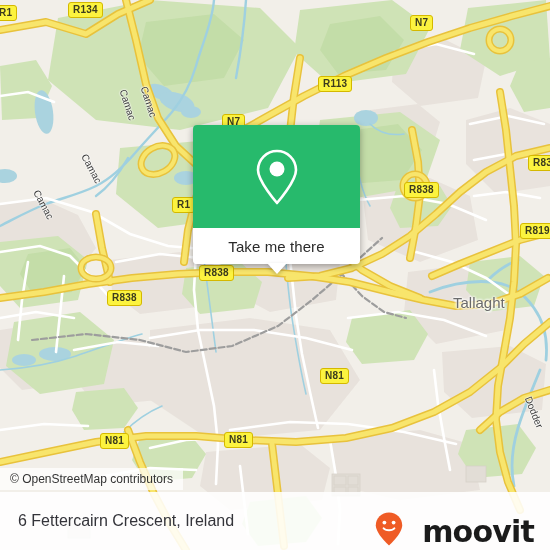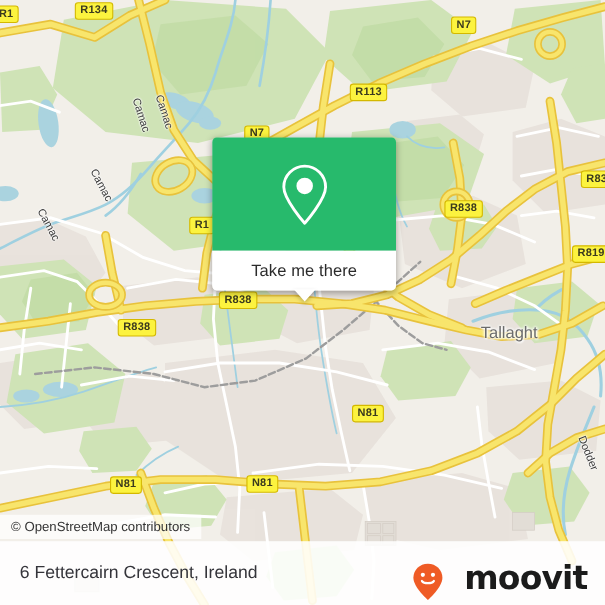--- a/index.html
+++ b/index.html
@@ -146,21 +146,21 @@
   }
   #footer-address {
     color: #34343a;
     font-size: 16px;
     font-family: "Liberation Sans", sans-serif;
     white-space: nowrap;
     text-align: right;
   }
   #brand-logo {
     display: flex;
-    align-items: flex-start;
+    align-items: flex-end;
     gap: 18px;
     margin-top: 15px;
   }
   #brand-wordmark {
     color: #1b1b1b;
     font-size: 30px;
     font-weight: bold;
     letter-spacing: -0.8px;
     font-family: "DejaVu Sans", sans-serif;
     line-height: 30px;
@@ -386,21 +386,21 @@
       <div class="shield" style="left: 404px; top: 182px;">R838</div>
       <div class="shield" style="left: 528px; top: 155px;">R838</div>
       <div class="shield" style="left: 520px; top: 223px;">R819</div>
       <div class="shield" style="left: 199px; top: 265px;">R838</div>
       <div class="shield" style="left: 107px; top: 290px;">R838</div>
       <div class="shield" style="left: 320px; top: 368px;">N81</div>
       <div class="shield" style="left: 100px; top: 433px;">N81</div>
       <div class="shield" style="left: 224px; top: 432px;">N81</div>
     </div>
   <div id="place-layer">
-      <div class="place-label" style="left: 437px; top: 294px;">Tallaght</div>
+      <div class="place-label" style="left: 453px; top: 294px;">Tallaght</div>
     </div>
   <div id="water-layer">
       <div class="water-label" style="left: 128px; top: 88px; transform: rotate(72deg); transform-origin: left top;">Camac</div>
       <div class="water-label" style="left: 149px; top: 85px; transform: rotate(72deg); transform-origin: left top;">Camac</div>
       <div class="water-label" style="left: 89px; top: 152px; transform: rotate(62deg); transform-origin: left top;">Camac</div>
       <div class="water-label" style="left: 41px; top: 188px; transform: rotate(62deg); transform-origin: left top;">Camac</div>
       <div class="water-label" style="left: 533px; top: 395px; transform: rotate(68deg); transform-origin: left top;">Dodder</div>
     </div>
 
   <div id="attribution">

